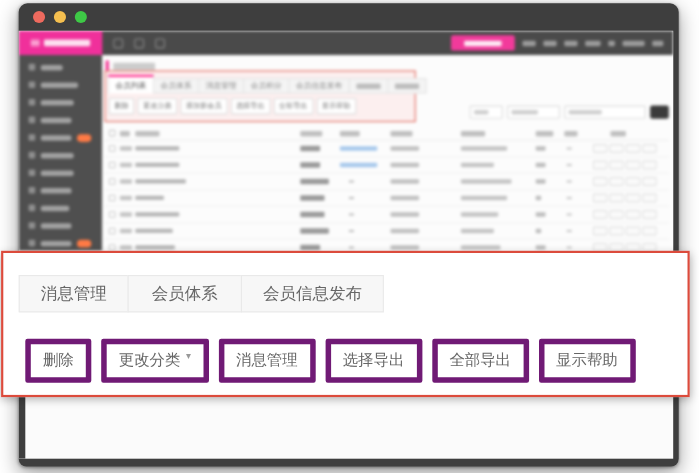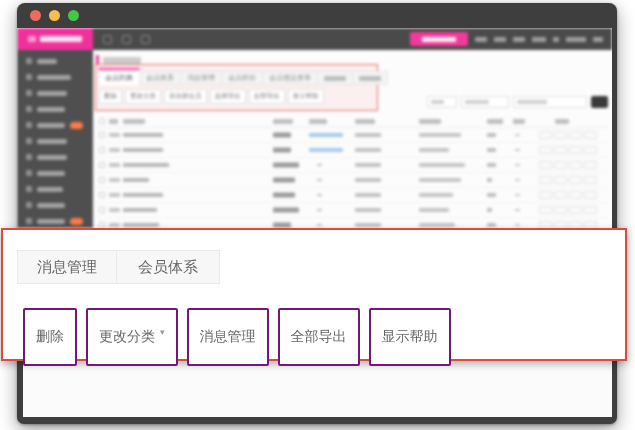--- a/index.html
+++ b/index.html
@@ -107,22 +107,22 @@
   .ov-tabs { display:flex; align-items:flex-end; height:38px; margin:16px 0 0 15px; }
   .ov-tab { height:34px; background:#f7f7f7; border:1px solid #e9e9e9; margin-left:-1px;
             display:flex; align-items:center; justify-content:center;
             font-size:15px; color:#666; white-space:nowrap; }
   .ov-tab.active { height:44px; margin-bottom:-6px; background:#fff;
                    border-top:3px solid #ff2e8f; border-bottom:none;
                    color:#555; position:relative; z-index:2; margin-left:0; }
   .w-t1{width:100px;} .w-t2{width:100px;} .w-t3{width:100px;}
   .w-t4{width:104px;} .w-t5{width:130px;}
   .ov-btns { display:flex; gap:9px; margin:24px 0 0 20px; }
-  .ov-btn { display:inline-flex; align-items:flex-start; gap:5px; padding:18px 11px;
-            background:#fff; border:2px solid #701a75; border-radius:2px;
+  .ov-btn { display:inline-flex; align-items:flex-start; gap:5px; padding:6px 11px;
+            background:#fff; border:5px solid #701a75; border-radius:2px;
             font-size:14px; color:#666; white-space:nowrap; cursor:default; }
   .caret { font-size:9px; color:#999; line-height:1; }
 </style>
 </head>
 <body>
 
 <div class="stage">
 
   <div class="window">
 
@@ -392,33 +392,37 @@
       </div>
 
       <div class="frame-strip"></div>
     </div>
   </div>
 
   <div class="overlay">
     <div class="ov-tabs">
       <div class="ov-tab w-t3">消息管理</div>
       <div class="ov-tab w-t4">会员体系</div>
+      <div class="ov-tab w-t5">会员信息发布</div>
     </div>
     <div class="ov-btns">
       <span class="ov-btn">
           <span>删除</span>
         </span>
       <span class="ov-btn">
           <span>更改分类</span>
           <span class="caret">▾</span>
         </span>
       <span class="ov-btn">
           <span>消息管理</span>
         </span>
       <span class="ov-btn">
+          <span>选择导出</span>
+        </span>
+      <span class="ov-btn">
           <span>全部导出</span>
         </span>
       <span class="ov-btn">
           <span>显示帮助</span>
         </span>
     </div>
   </div>
 
 </div>
 

